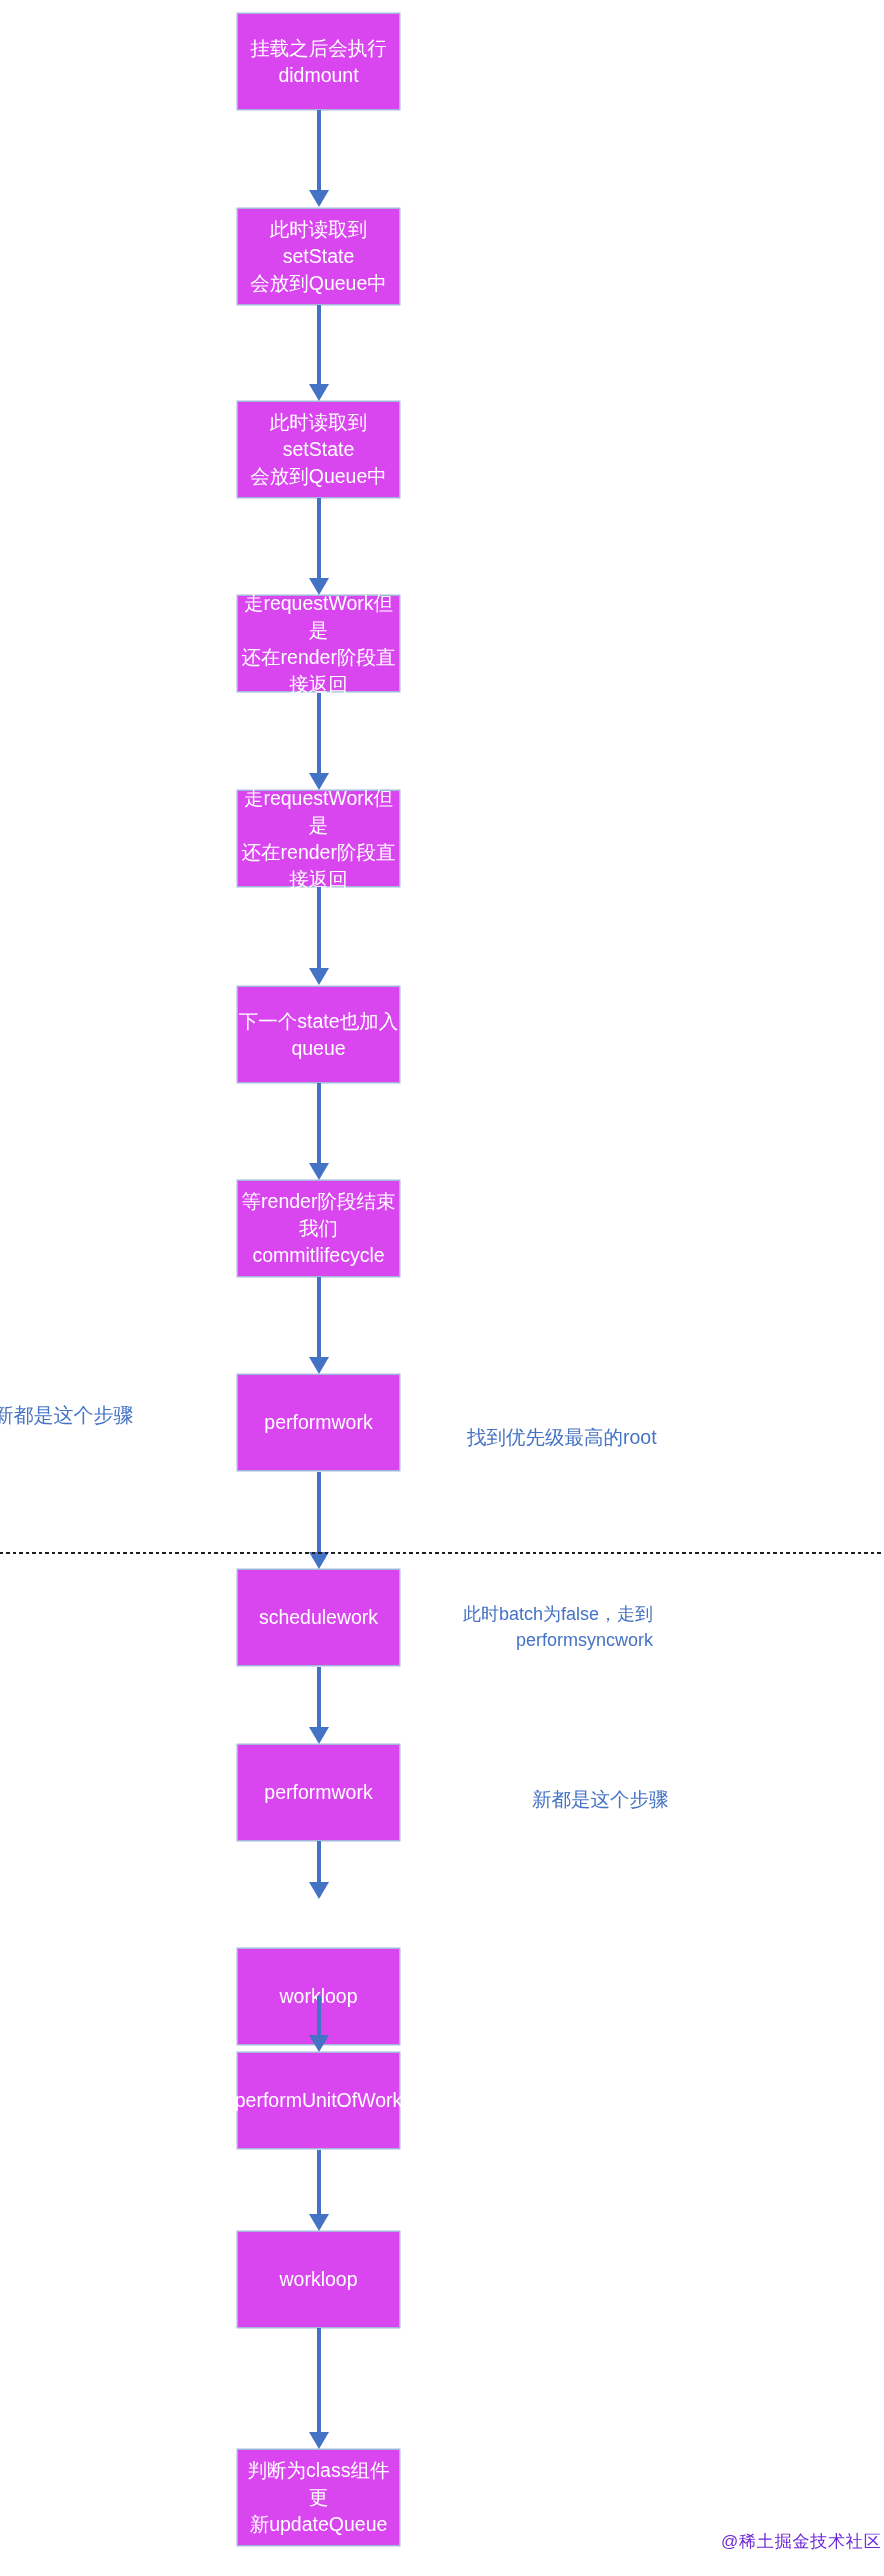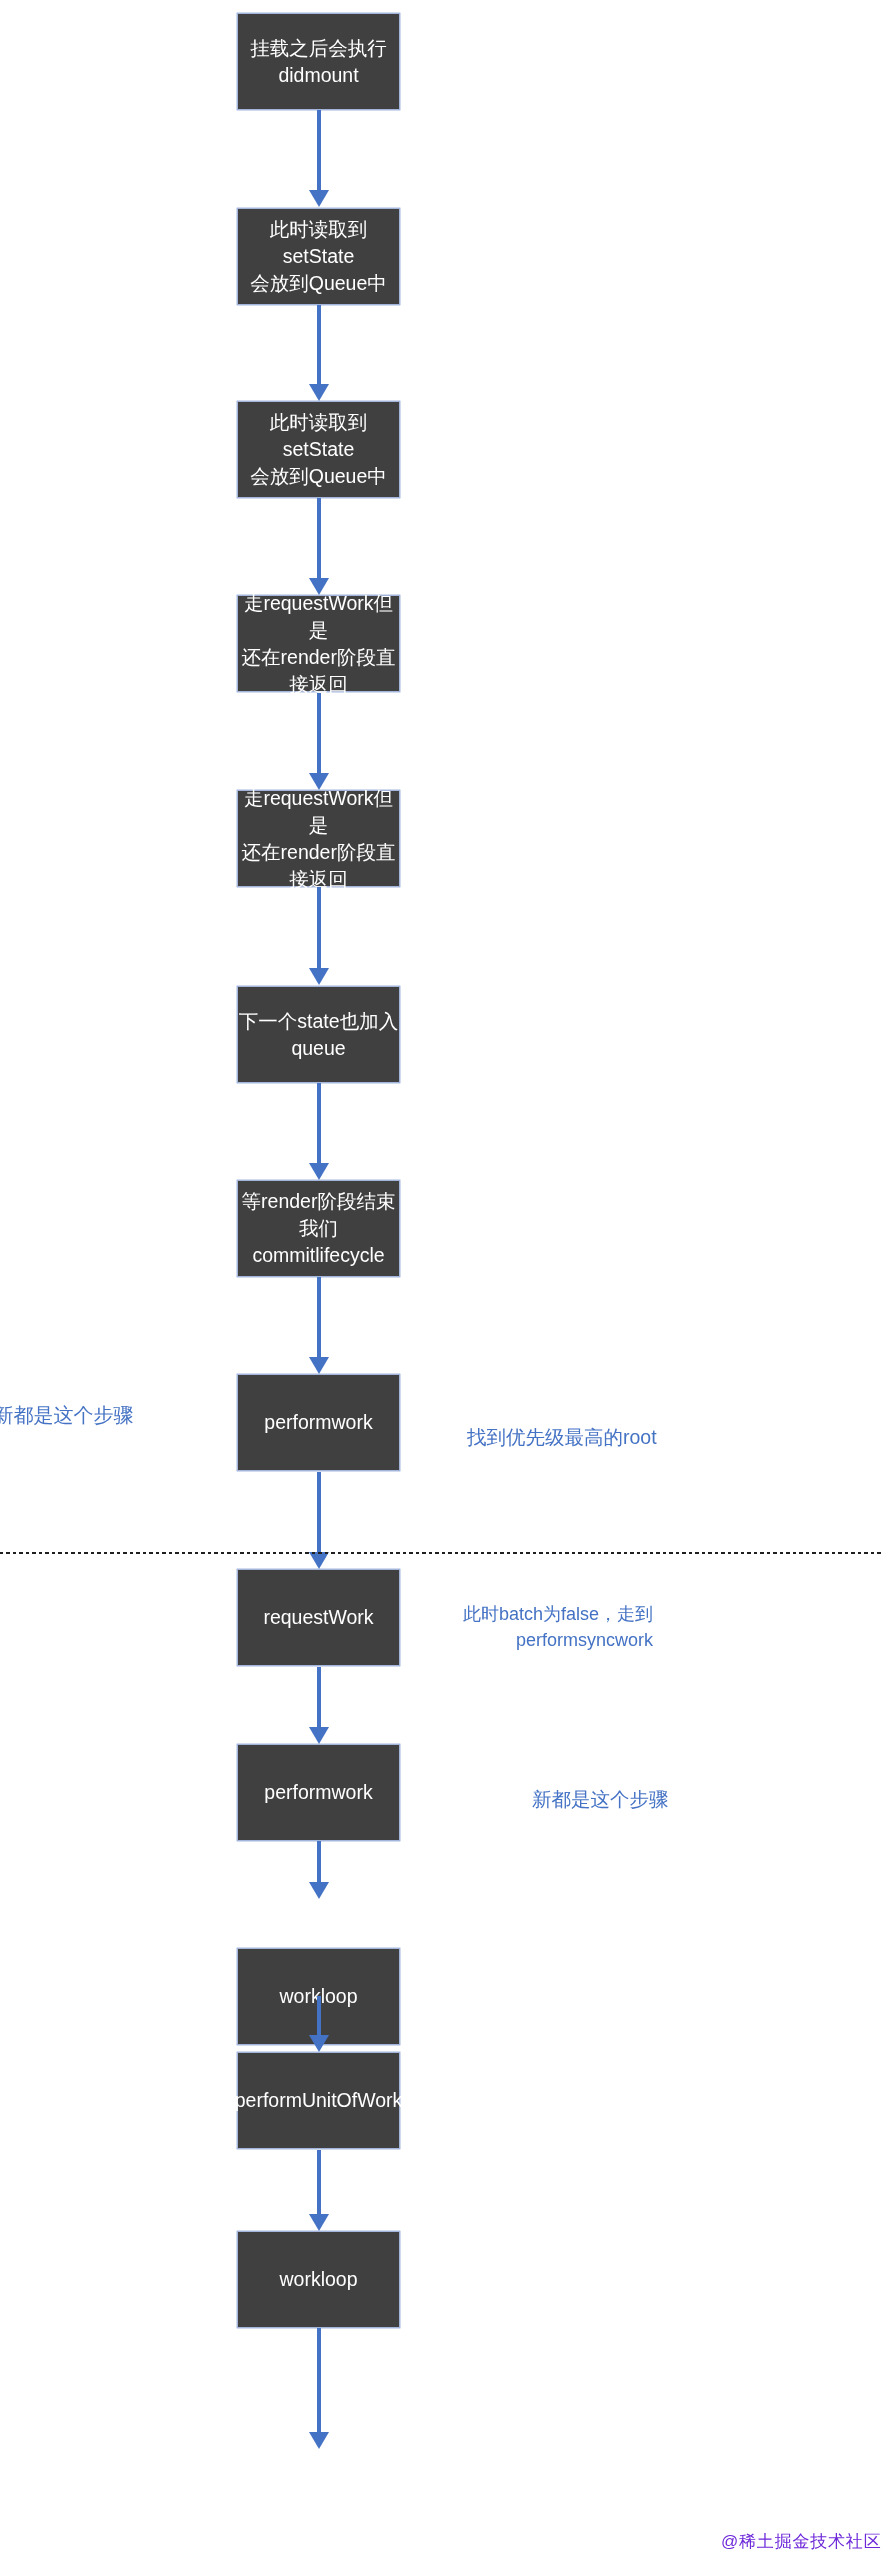--- a/index.html
+++ b/index.html
@@ -12,21 +12,21 @@
     height: 2576px;
     background: #ffffff;
     overflow: hidden;
   }
 
   .node {
     position: absolute;
     left: 237px;
     width: 163px;
     height: 97px;
-    background: #404040;
+    background: #d946ef;
     border: 0.8px solid #a3b5da;
     color: #ffffff;
     font-size: 19.5px;
     line-height: 27px;
     display: flex;
     align-items: center;
     justify-content: center;
     text-align: center;
     white-space: pre-line;
     box-shadow: 0 0 0 0.4px #8fa6d2;
@@ -99,25 +99,27 @@
 接返回</div>
   <div class="node" style="top:790px">走requestWork但是
 还在render阶段直
 接返回</div>
   <div class="node" style="top:986px">下一个state也加入
 queue</div>
   <div class="node" style="top:1180px">等render阶段结束
 我们
 commitlifecycle</div>
   <div class="node" style="top:1374px">performwork</div>
-  <div class="node" style="top:1569px">requestWork</div>
+  <div class="node" style="top:1569px">schedulework</div>
   <div class="node" style="top:1744px">performwork</div>
   <div class="node" style="top:1948px">workloop</div>
   <div class="node" style="top:2052px">performUnitOfWork</div>
   <div class="node" style="top:2231px">workloop</div>
+  <div class="node" style="top:2449px">判断为class组件更
+新updateQueue</div>
 
   <div class="connector" style="top:110px;height:97px">
       <div class="line"></div>
       <div class="head"></div>
     </div>
   <div class="connector" style="top:305px;height:96px">
       <div class="line"></div>
       <div class="head"></div>
     </div>
   <div class="connector" style="top:498px;height:97px">

